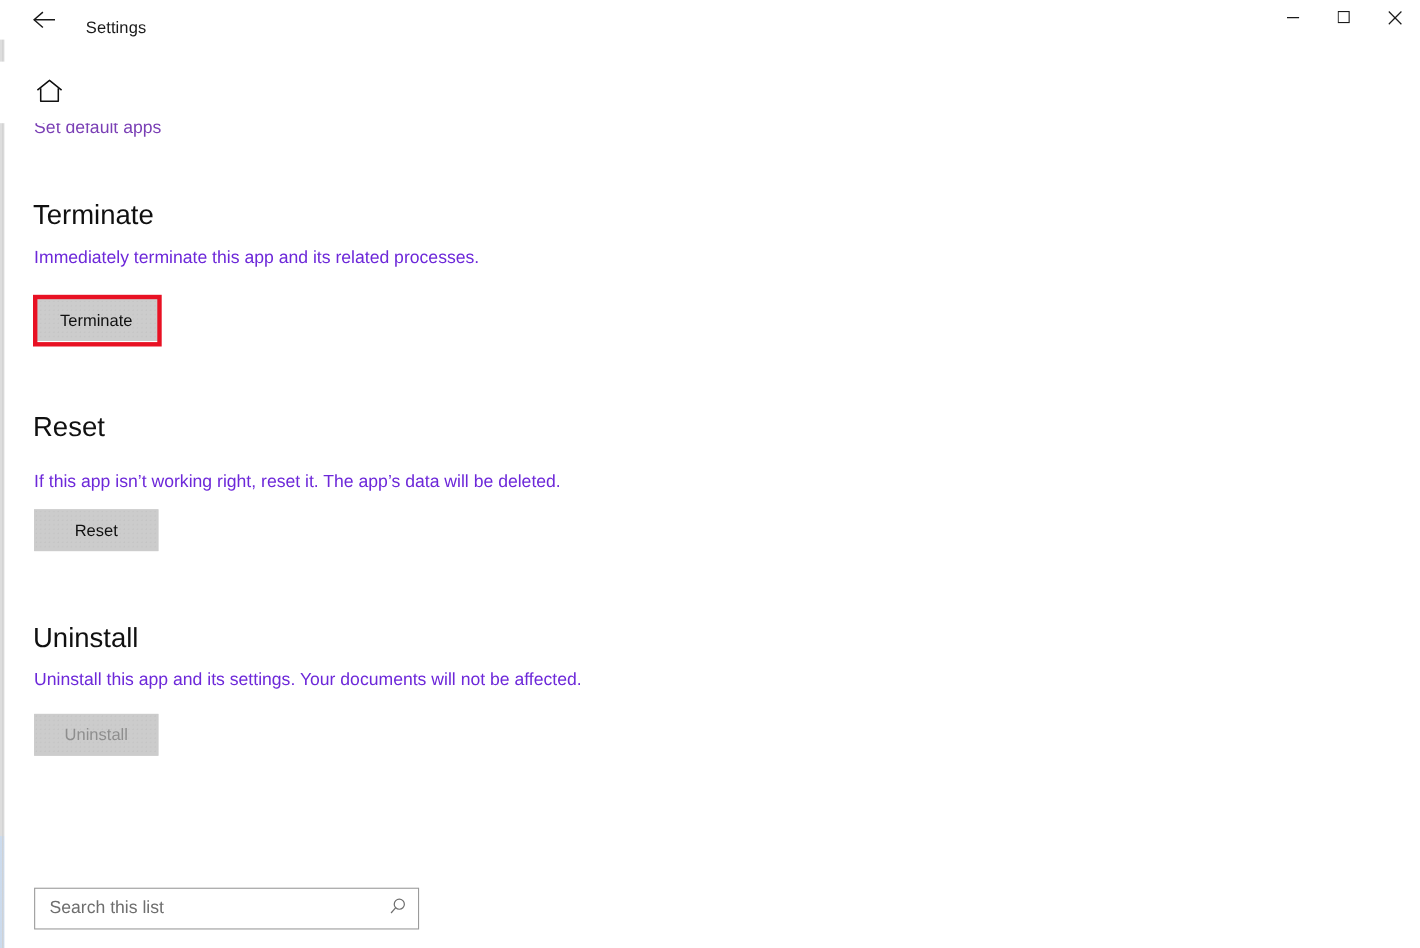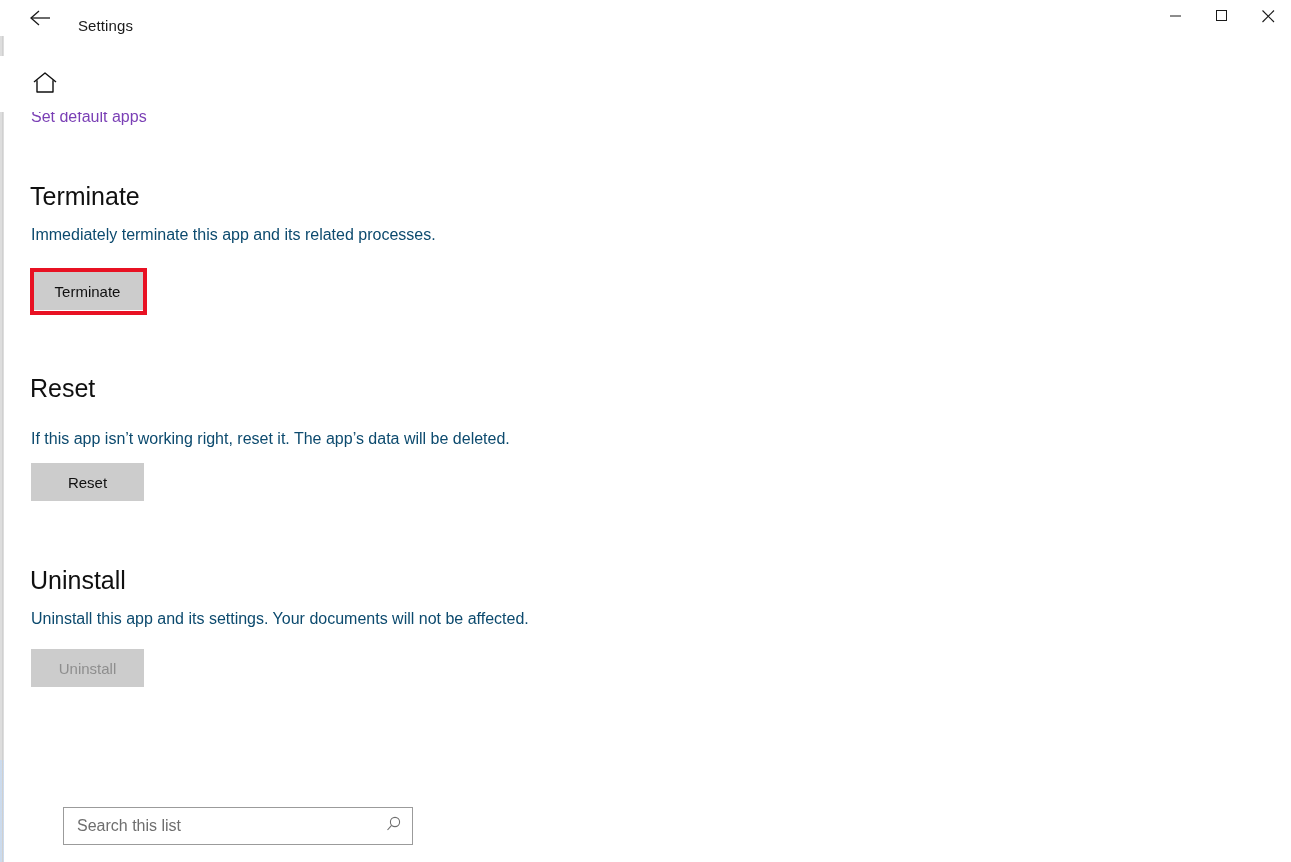--- a/index.html
+++ b/index.html
@@ -153,21 +153,21 @@
     font-weight: 300;
     line-height: 32px;
     color: #101010;
     white-space: nowrap;
   }
   .section-desc {
     position: absolute;
     left: 31px;
     font-size: 16px;
     line-height: 22px;
-    color: #0c4a6e;
+    color: #6d28d9;
     white-space: nowrap;
   }
 
   .win-button {
     position: absolute;
     left: 31px;
     width: 113px;
     height: 38px;
     background: #cccccc;
     border: 1px solid #cccccc;
@@ -203,21 +203,20 @@
     position: absolute;
     left: 31px;
     top: 707px;
     width: 350px;
     height: 38px;
     border: 1px solid #9b9b9b;
     box-sizing: border-box;
     background: #ffffff;
     display: flex;
     align-items: center;
-    margin-left: 32px;
   }
   .search-input {
     flex: 1;
     border: none;
     outline: none;
     background: transparent;
     font-family: "Liberation Sans", sans-serif;
     font-size: 16px;
     color: #101010;
     padding: 0 8px 0 13px;

